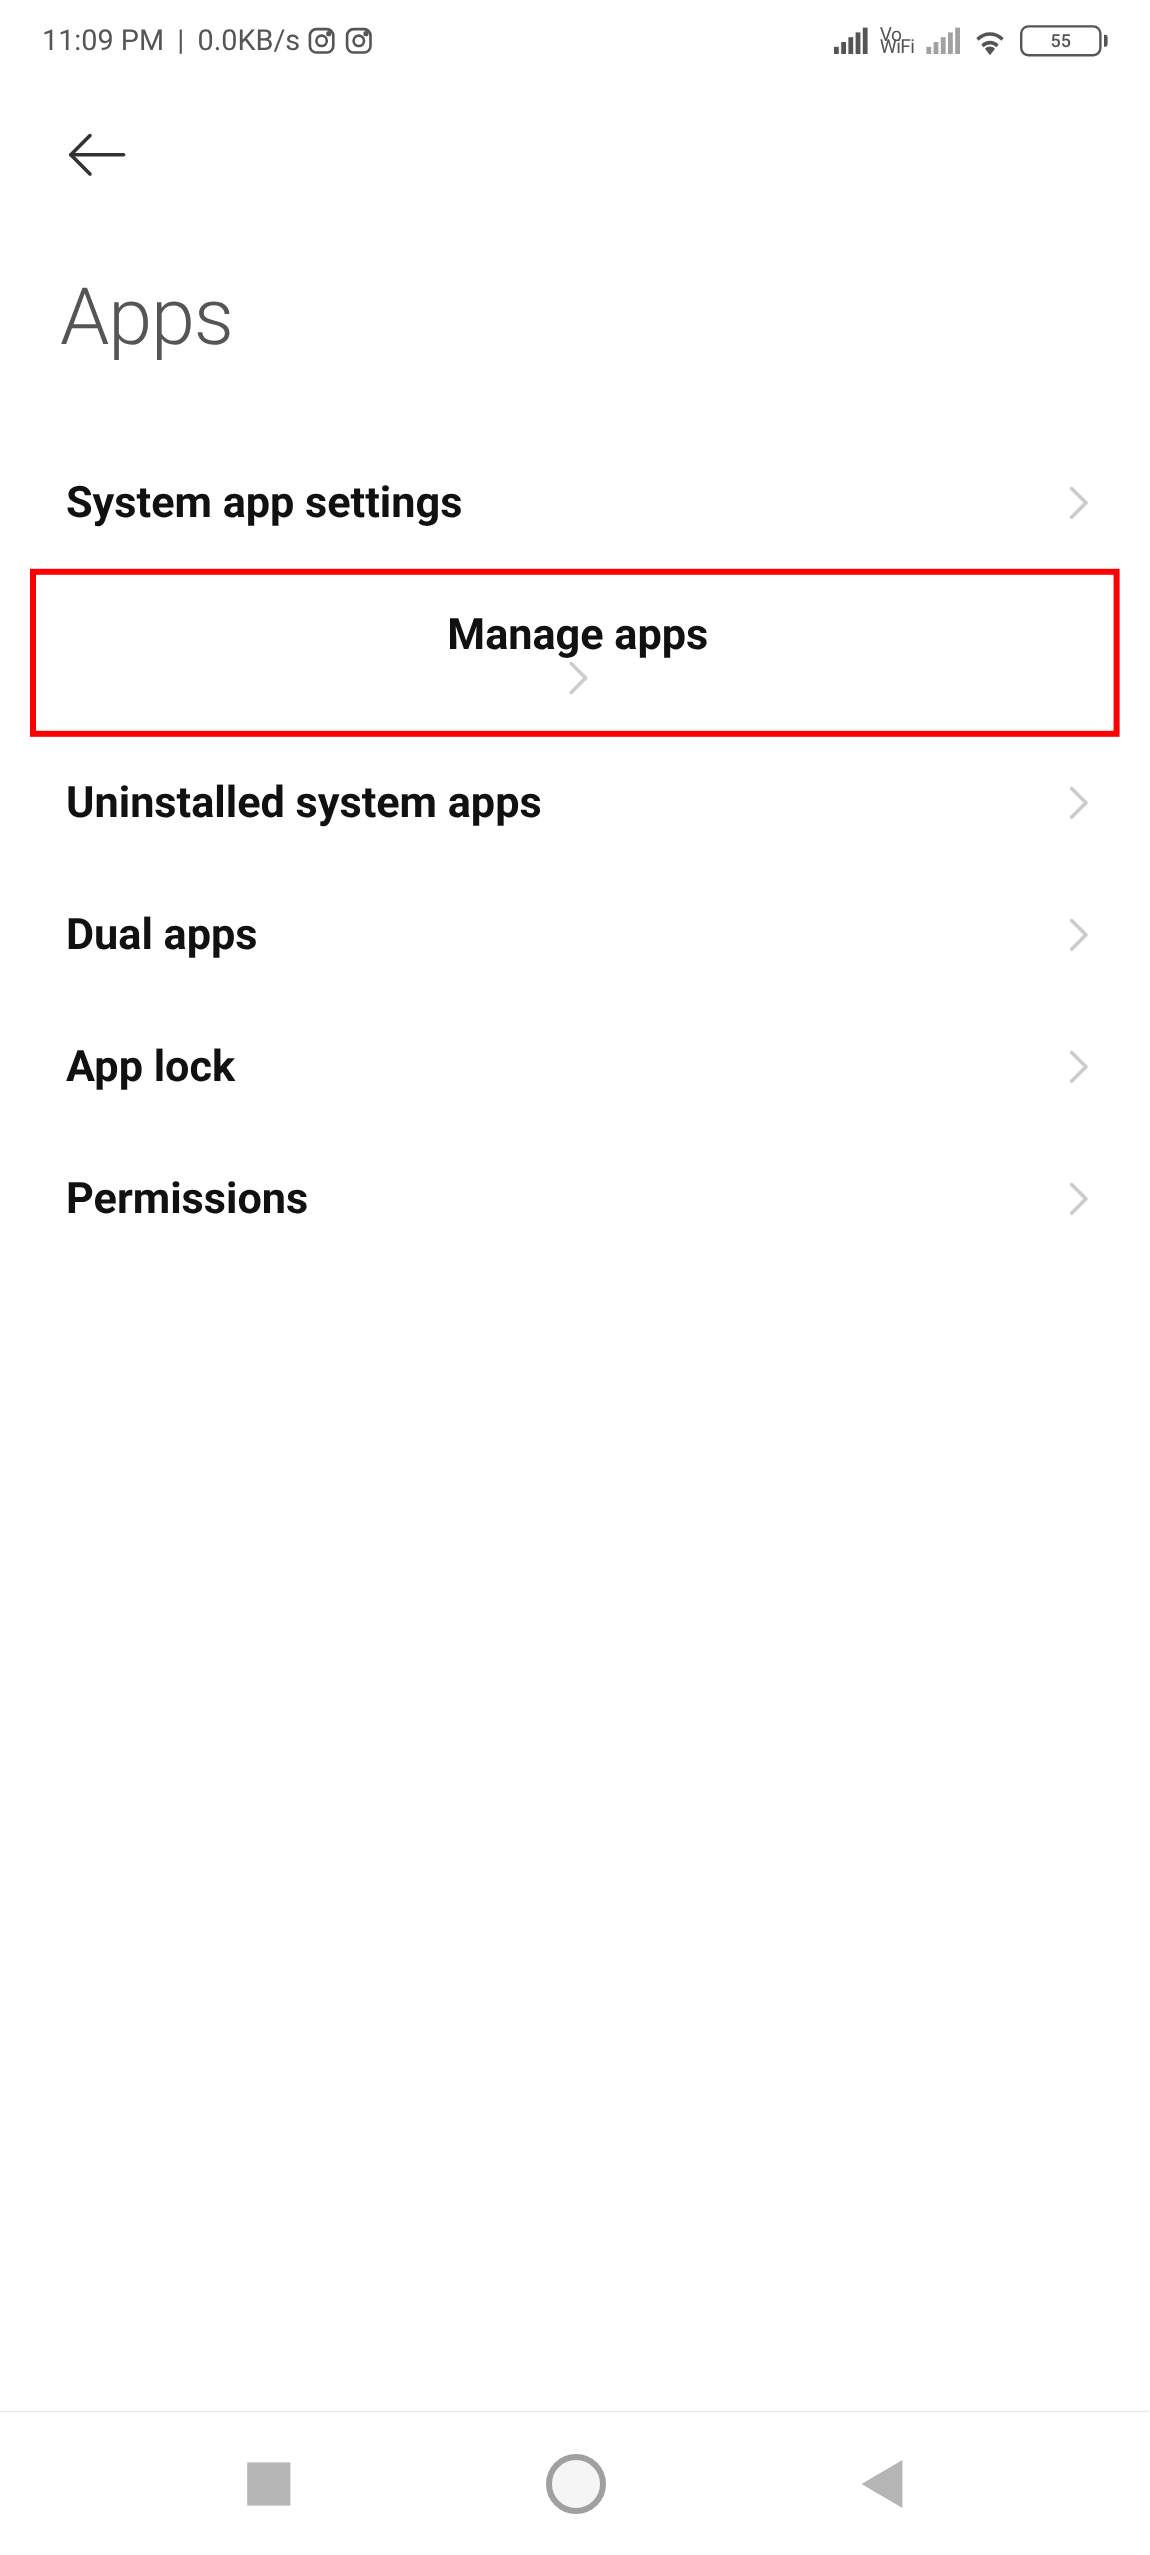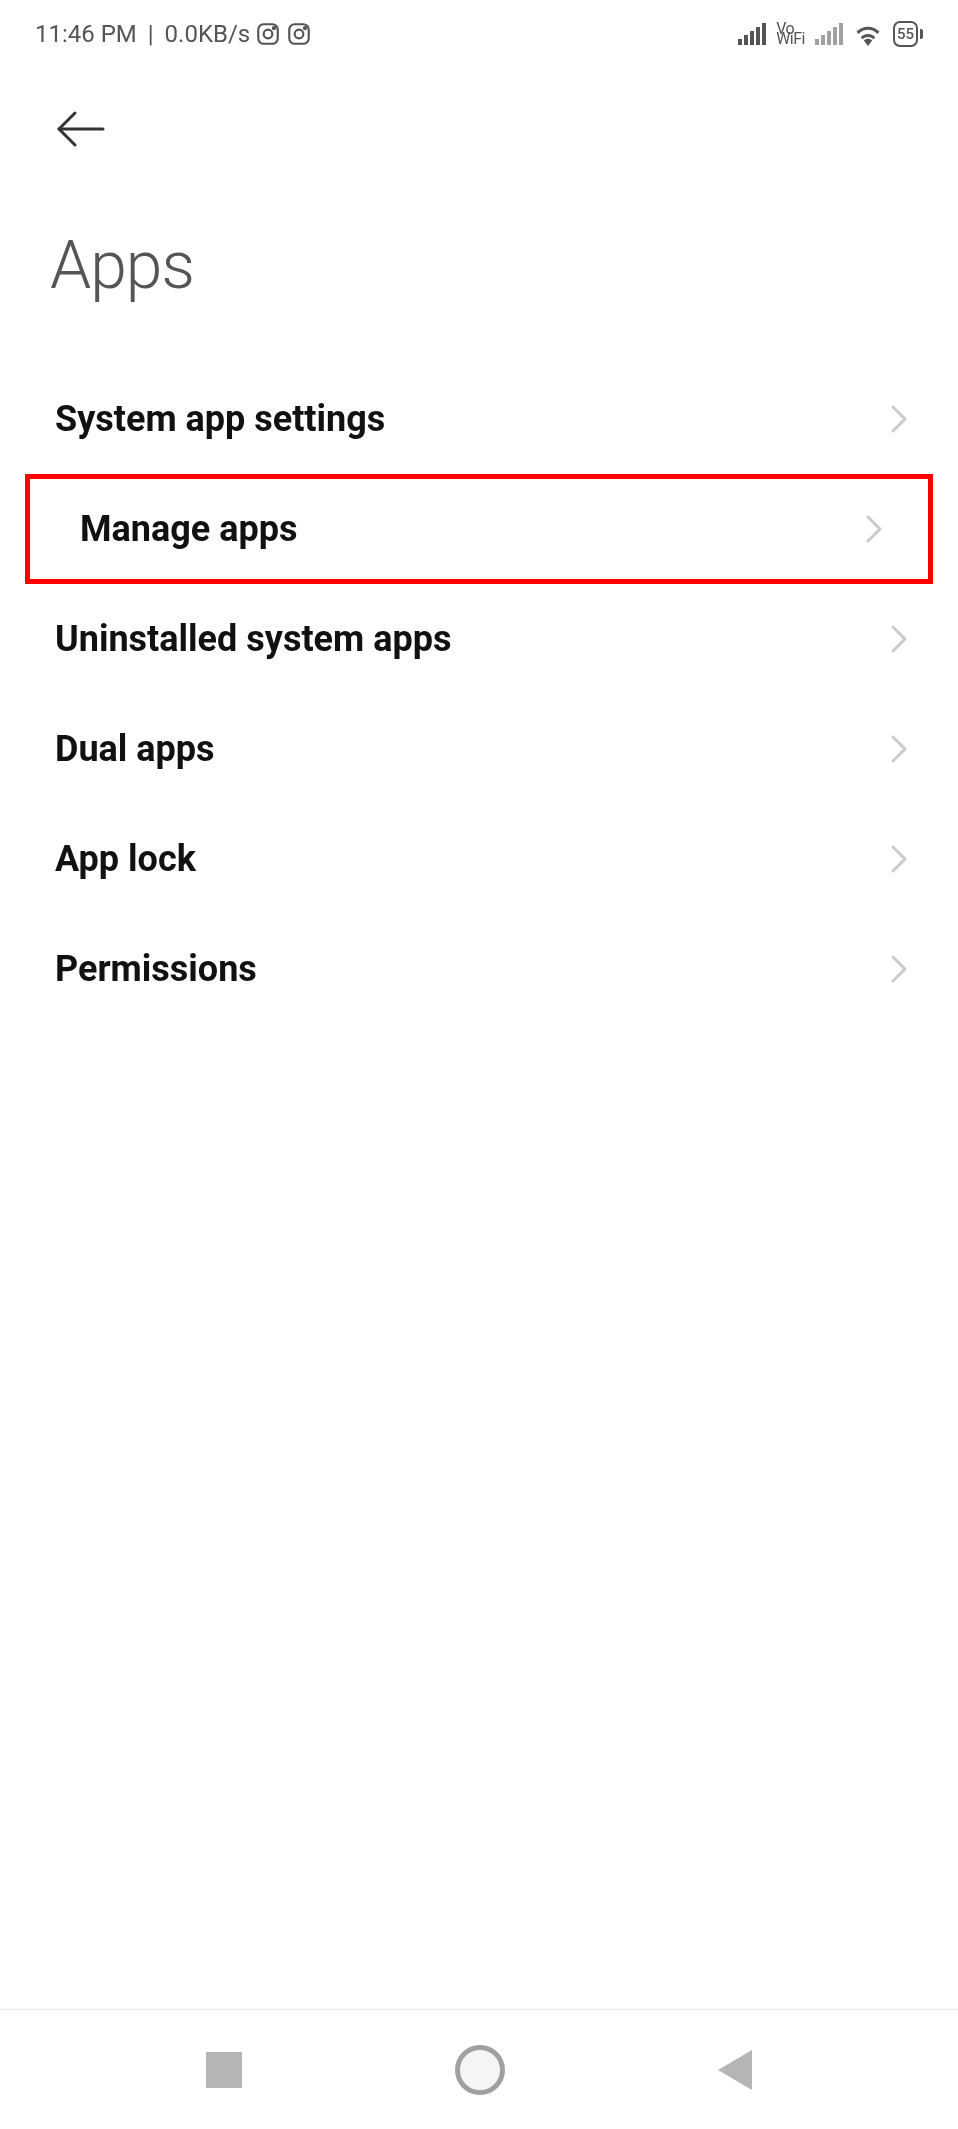--- a/index.html
+++ b/index.html
@@ -64,21 +64,21 @@
       display: inline-flex;
     }
     .battery {
       display: inline-flex;
       align-items: center;
       gap: 2px;
     }
     .battery-body {
       border: 2.5px solid #555;
       border-radius: 7px;
-      width: 25px;
+      width: 68px;
       height: 26px;
       display: flex;
       align-items: center;
       justify-content: center;
       font-size: 15px;
       color: #555;
       font-weight: 500;
     }
     .battery-tip {
       width: 3px;
@@ -107,20 +107,21 @@
       display: flex;
       justify-content: space-between;
       align-items: center;
       padding: 34px 50px 34px 55px;
       cursor: pointer;
     }
     .list-item.highlighted {
       border: 5px solid #ff0000;
       padding: 29px 45px 29px 50px;
       margin: 0 25px;
+      flex-direction: column;
     }
     .list-item-label {
       font-size: 36px;
       font-weight: 700;
       color: #111;
     }
     .chevron {
       display: inline-flex;
       align-items: center;
     }
@@ -154,21 +155,21 @@
       border-top: 20px solid transparent;
       border-bottom: 20px solid transparent;
       border-right: 34px solid #b5b5b5;
     }
   </style>
 </head>
 <body>
 
 <div class="statusbar">
   <div class="statusbar-left">
-    <span>11:46 PM</span>
+    <span>11:09 PM</span>
     <span>&nbsp;|&nbsp;</span>
     <span>0.0KB/s</span>
     <span class="ig-icon">
       <svg width="26" height="26" viewBox="0 0 24 24" fill="none" stroke="#555" stroke-width="2">
         <rect x="3" y="3" width="18" height="18" rx="5"></rect>
         <circle cx="12" cy="12" r="4"></circle>
         <circle cx="17.5" cy="6.5" r="1" fill="#555"></circle>
       </svg>
     </span>
     <span class="ig-icon">

